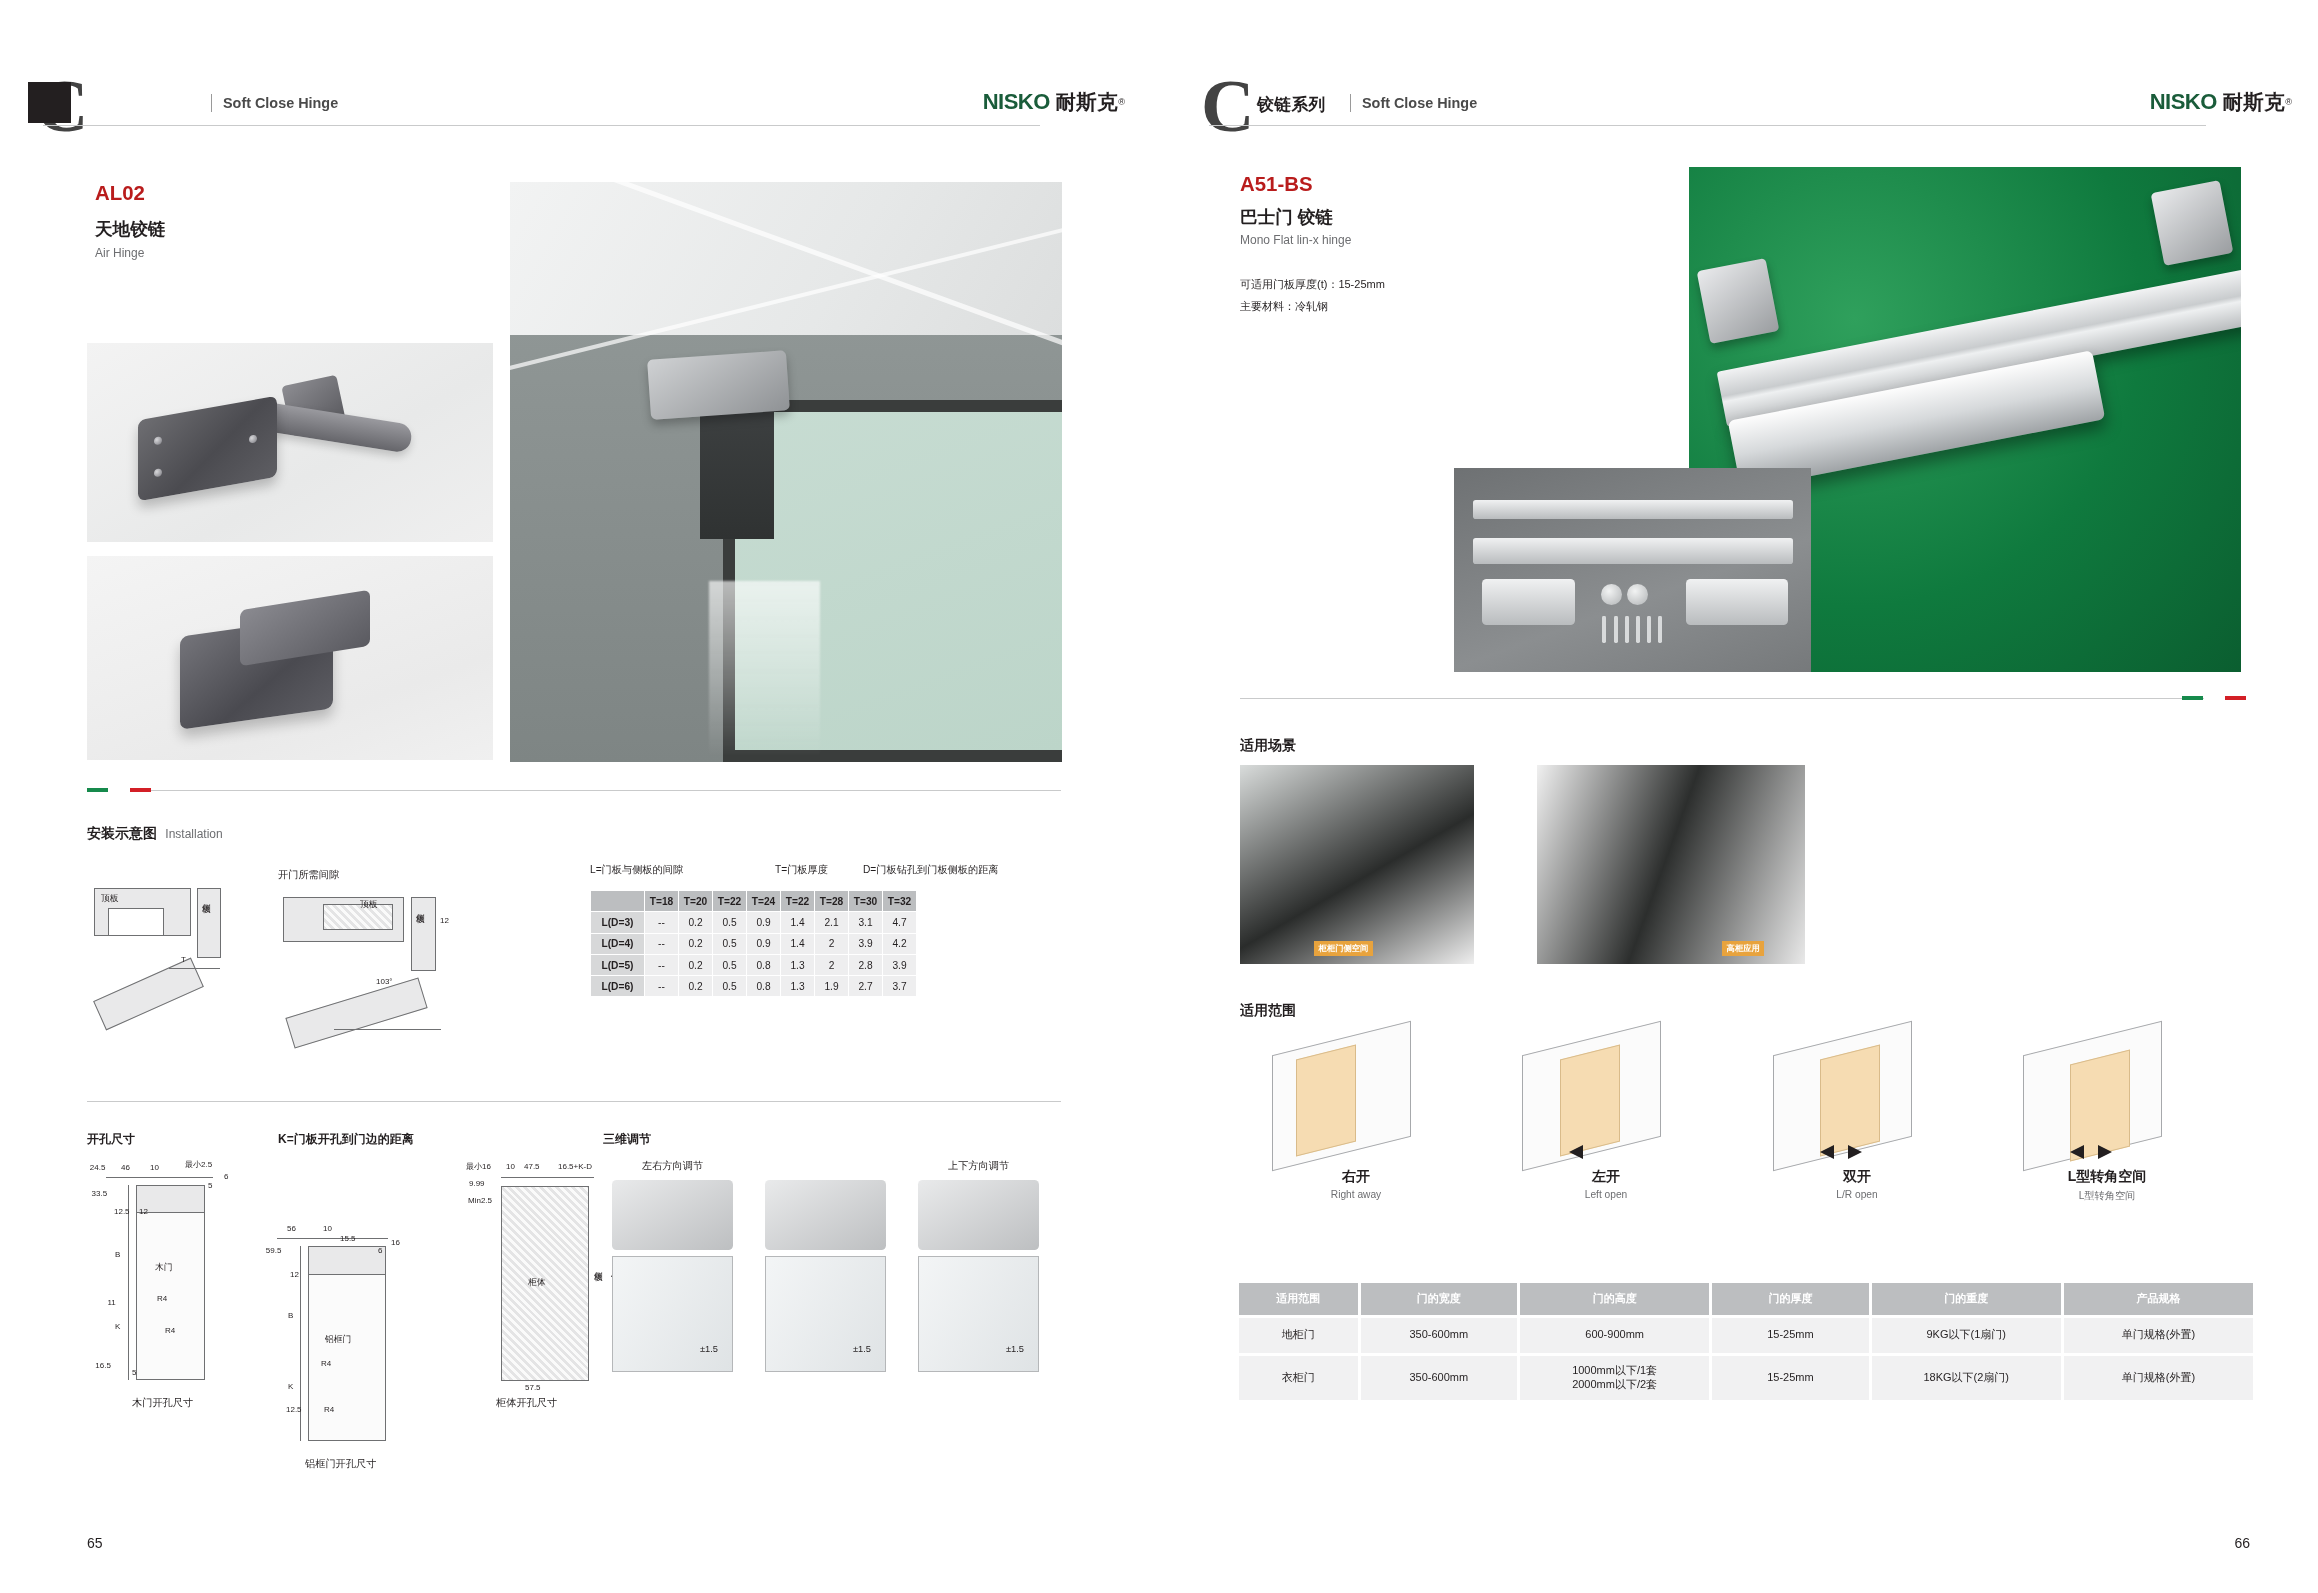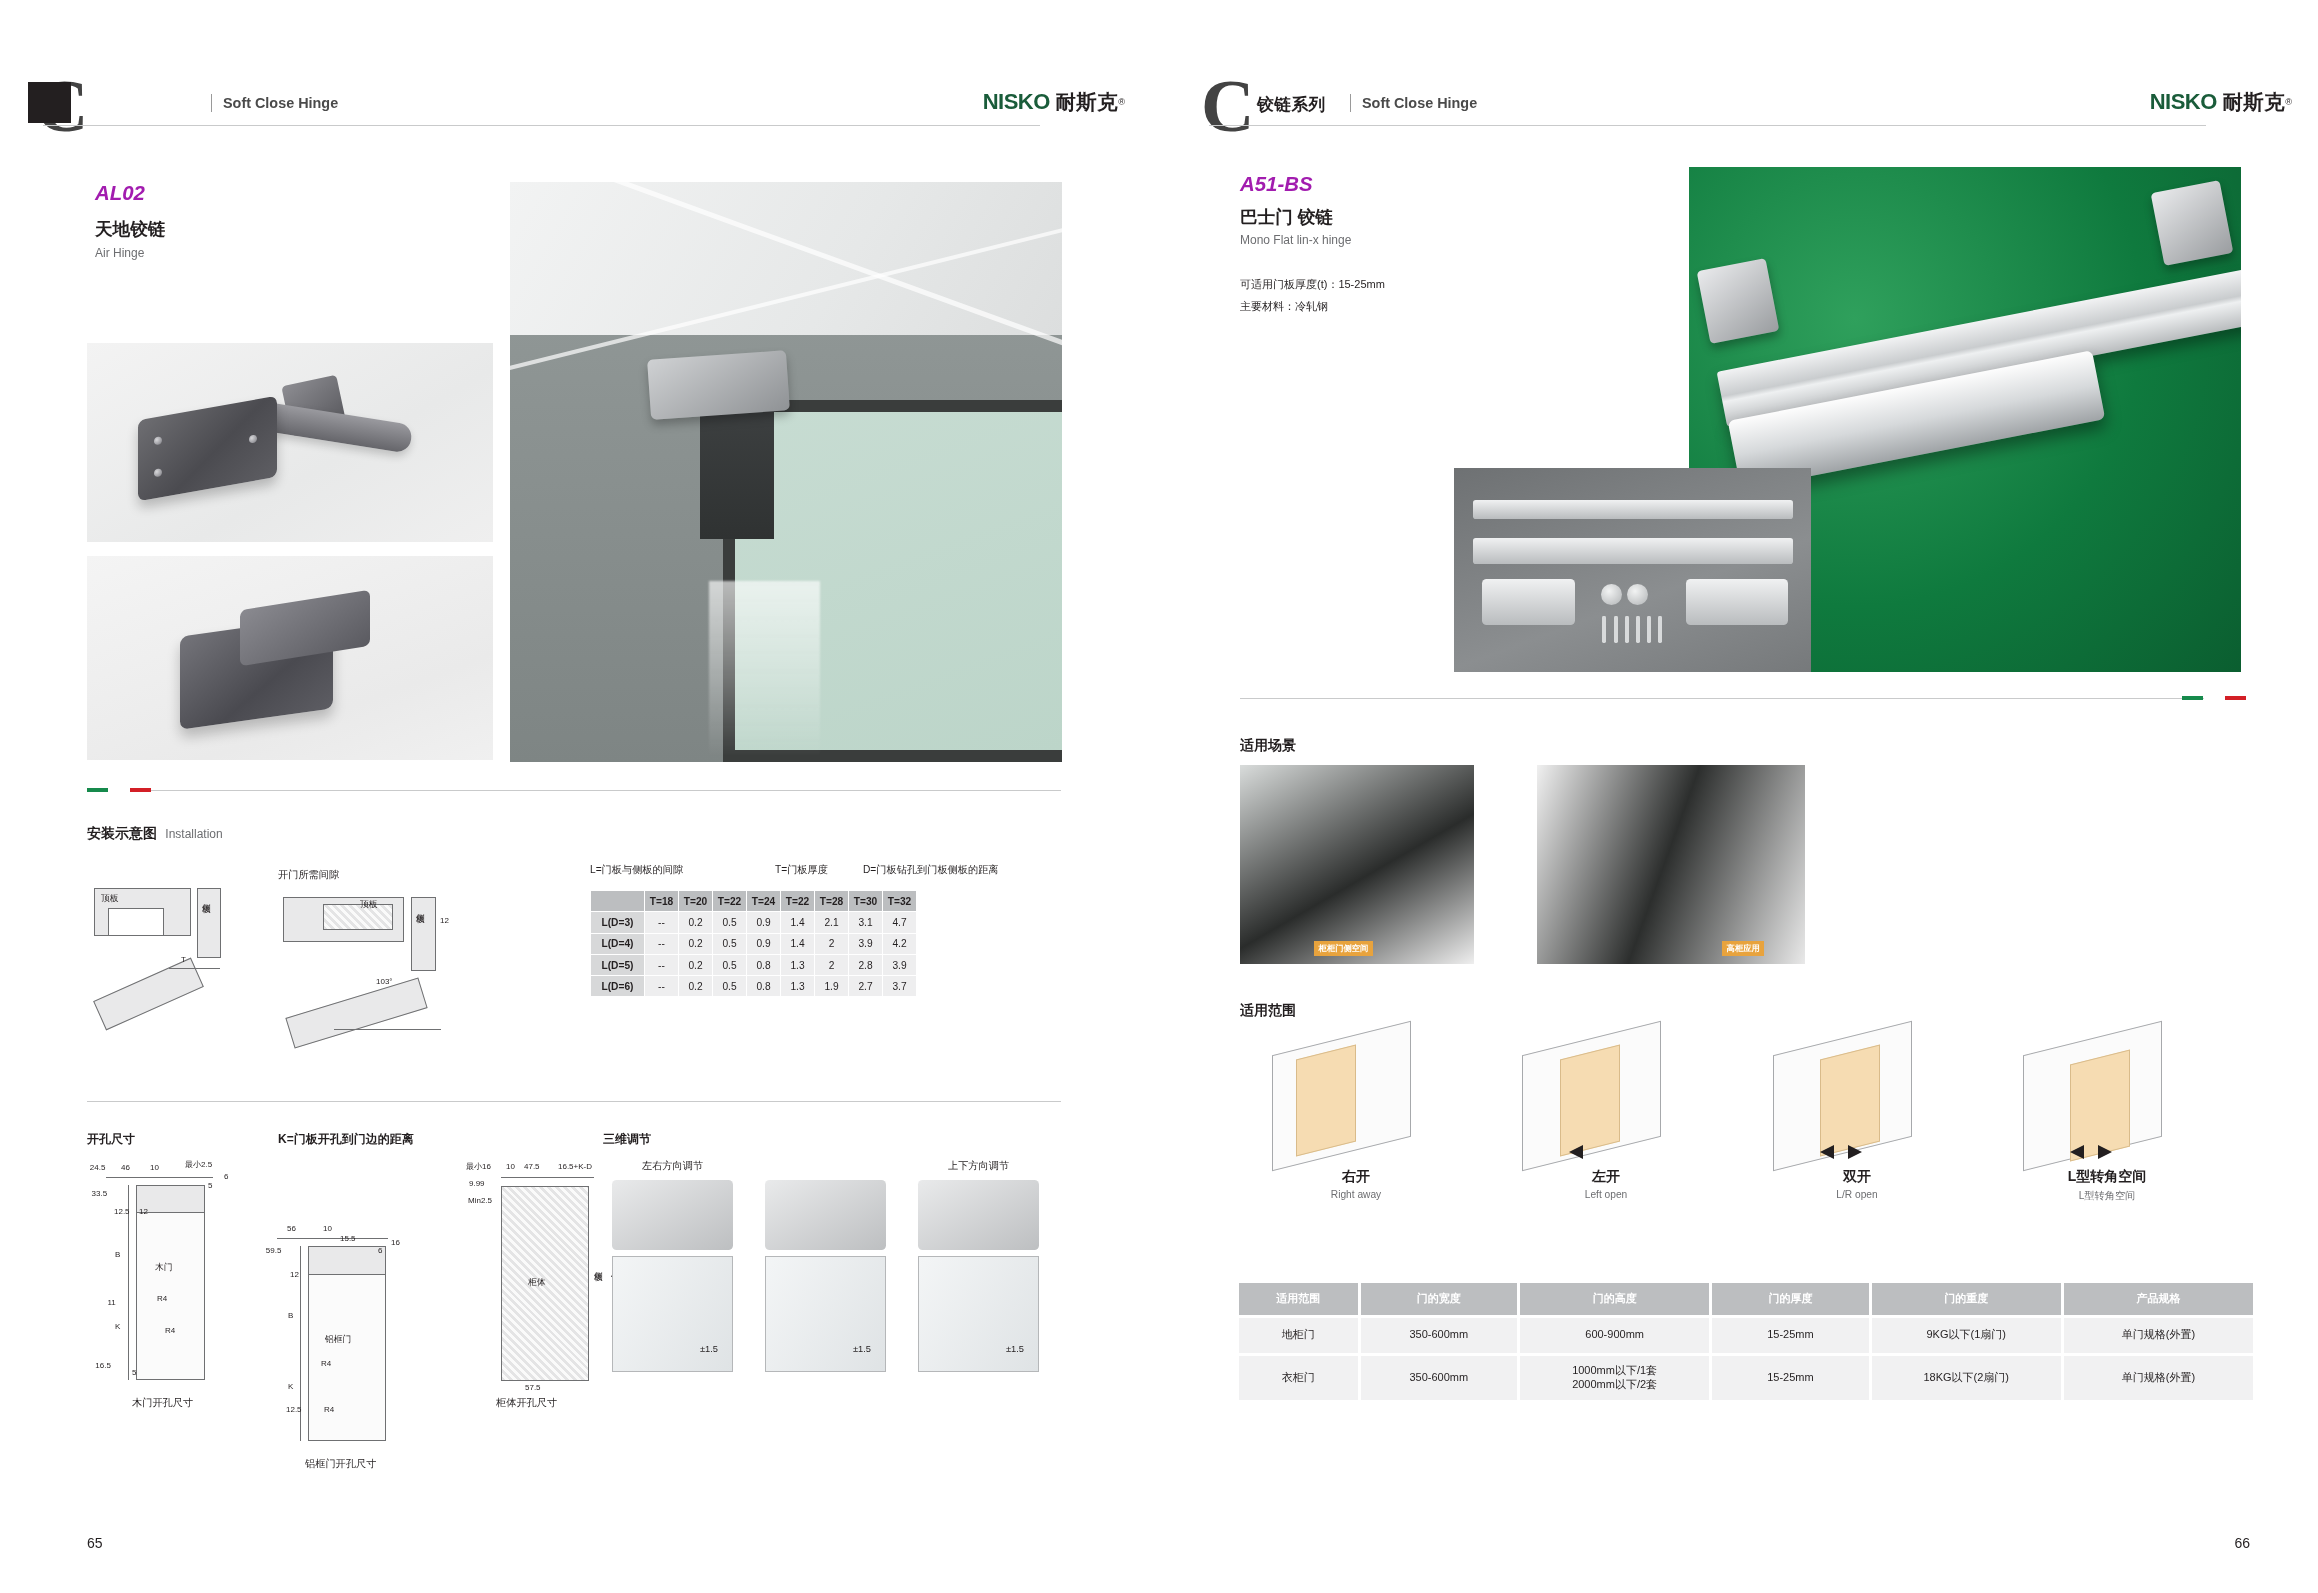--- a/index.html
+++ b/index.html
@@ -41,21 +41,21 @@
   }
   .logo { position:absolute; top:33px; right:41px; display:flex; align-items:center; }
   .logo .mark {
     font-size:22px; font-weight:bold; color:#1a5c3a; letter-spacing:-0.5px;
     font-family:"Liberation Sans", sans-serif;
   }
   .logo .cn { font-size:20.4px; font-weight:bold; color:#231f20; margin-left:5.6px; letter-spacing:0.5px;}
   .logo .reg { font-size:9.3px; color:#231f20; vertical-align:super; }
 
   
-  .title-code { position:absolute; left:95px; top:182px; font-size:20.4px; color:#a21caf; font-weight:bold;font-style:italic;}
+  .title-code { position:absolute; left:95px; top:182px; font-size:20.4px; color:#b91c1c; font-weight:bold;}
   .title-cn   { position:absolute; left:95px; top:217px; font-size:17.6px; color:#231f20; font-weight:bold;}
   .title-en   { position:absolute; left:95px; top:246px; font-size:12px; color:#6d6e71;}
 
   .photo { position:absolute; background:#f1f1f1; overflow:hidden; }
   .ph-a { left:87px; top:343px; width:406px; height:199px;
           background:linear-gradient(150deg,#f3f3f3 0%,#e8e9e9 60%,#efefef 100%); }
   .ph-b { left:87px; top:556px; width:406px; height:204px;
           background:linear-gradient(160deg,#f4f4f4 0%,#eaeaea 70%,#f0f0f0 100%); }
   .ph-c { left:510px; top:182px; width:552px; height:580px; background:#cfd4d2; }
 

